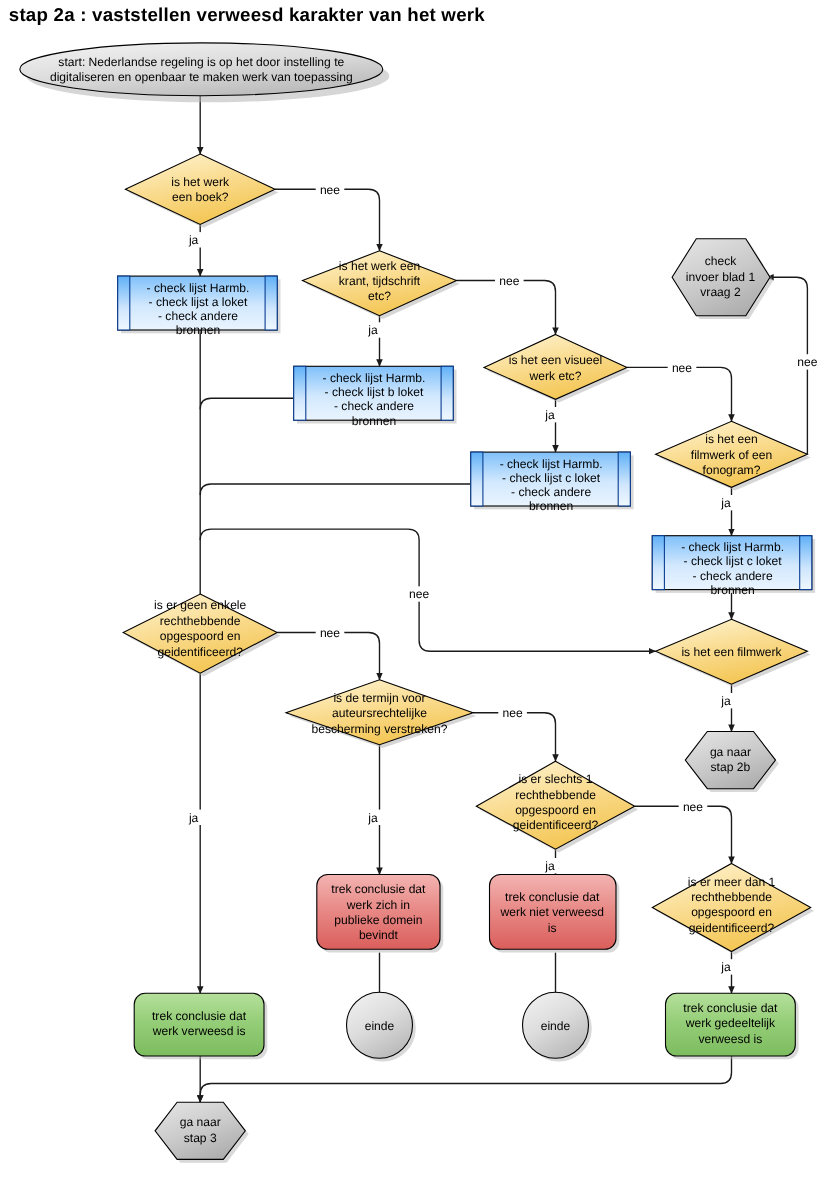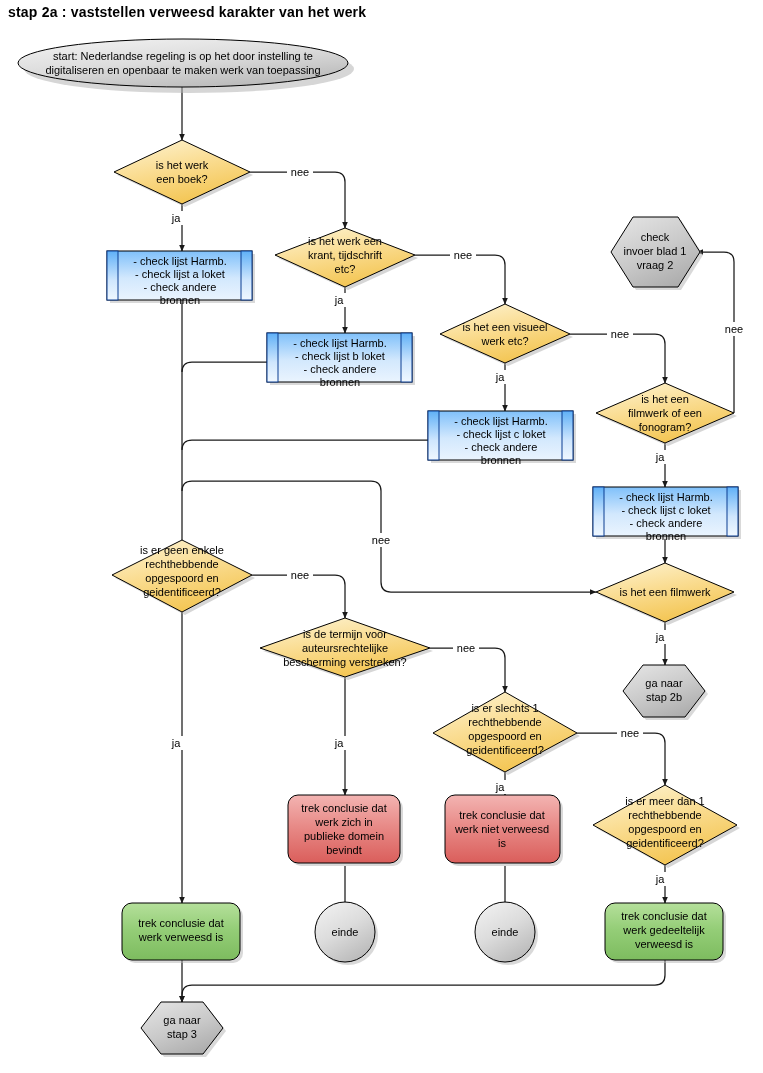--- a/index.html
+++ b/index.html
@@ -1,20 +1,20 @@
 <!DOCTYPE html>
 <html><head>
 <meta charset="utf-8">
 <style>
   html,body{margin:0;padding:0;background:#ffffff;}
   body{width:763px;height:1073px;overflow:hidden;font-family:"Liberation Sans",sans-serif;}
   #stage{position:relative;width:763px;height:1073px;}
   .title{
     position:absolute;left:8px;top:4px;
-    font-size:14px;font-weight:bold;color:#000;
+    font-size:17px;font-weight:bold;color:#000;
     letter-spacing:.2px;white-space:nowrap;
   }
   svg{position:absolute;left:0;top:0;width:763px;height:1073px;}
   .nodeTxt{font-family:"Liberation Sans",sans-serif;font-size:11px;fill:#000;}
   .edgeTxt{font-family:"Liberation Sans",sans-serif;font-size:11px;fill:#000;}
   .edge{fill:none;stroke:#1a1a1a;stroke-width:1.25;}
   .shp{stroke:#000;stroke-width:1;}
 </style>
 </head>
 <body>

